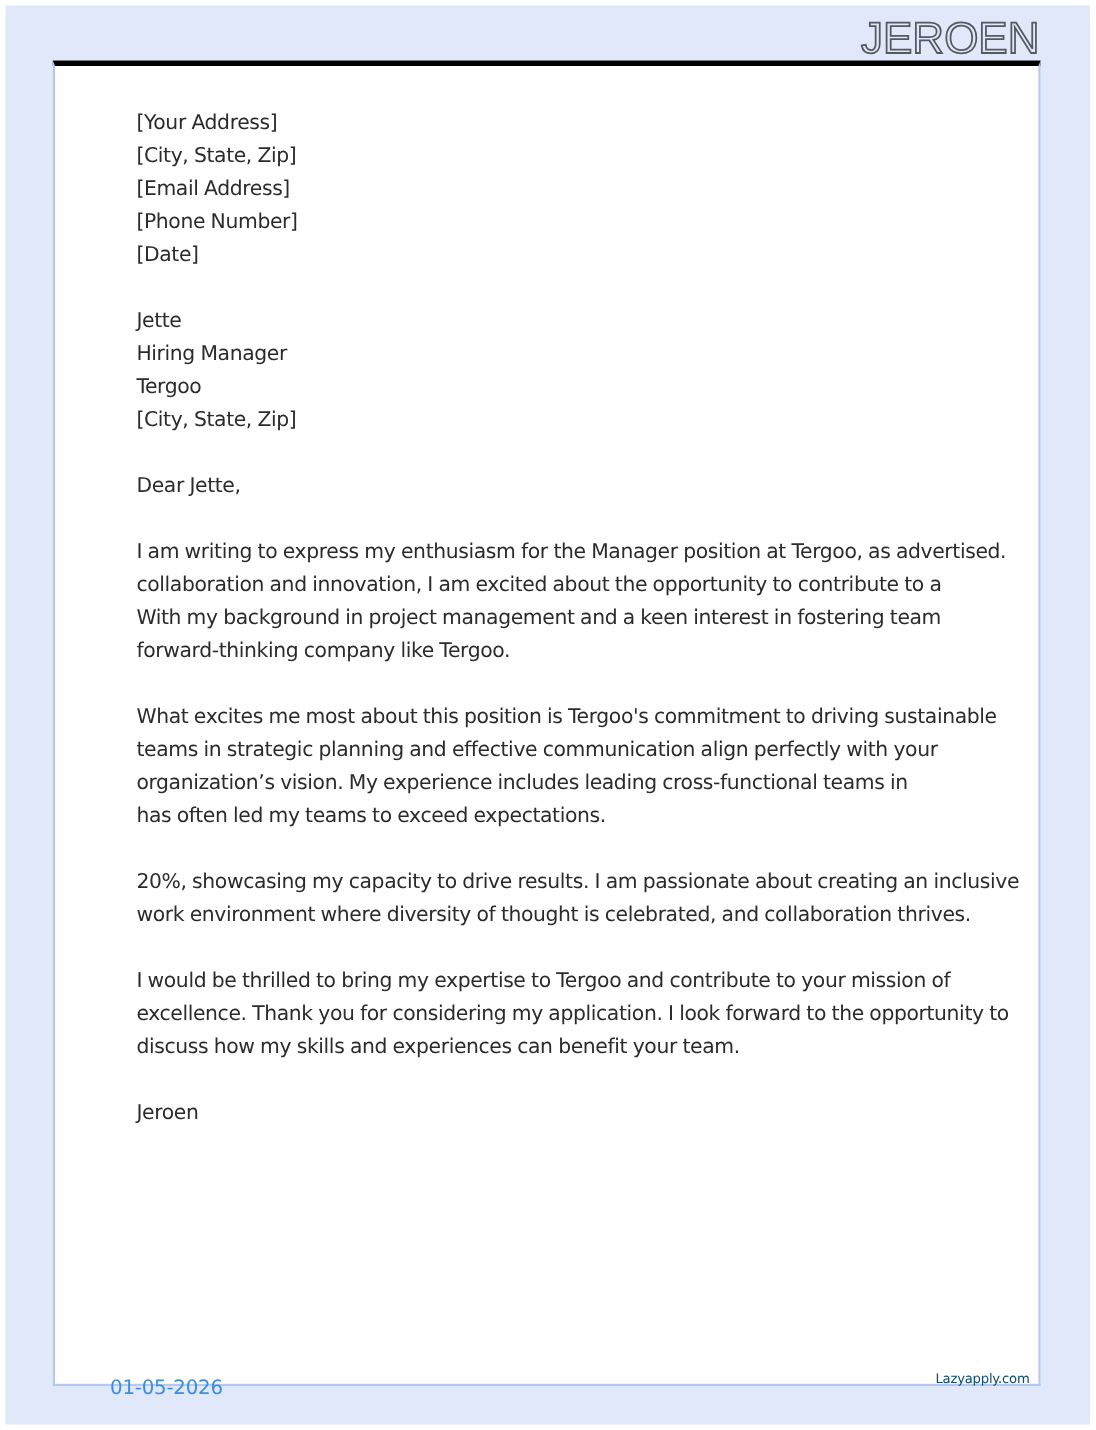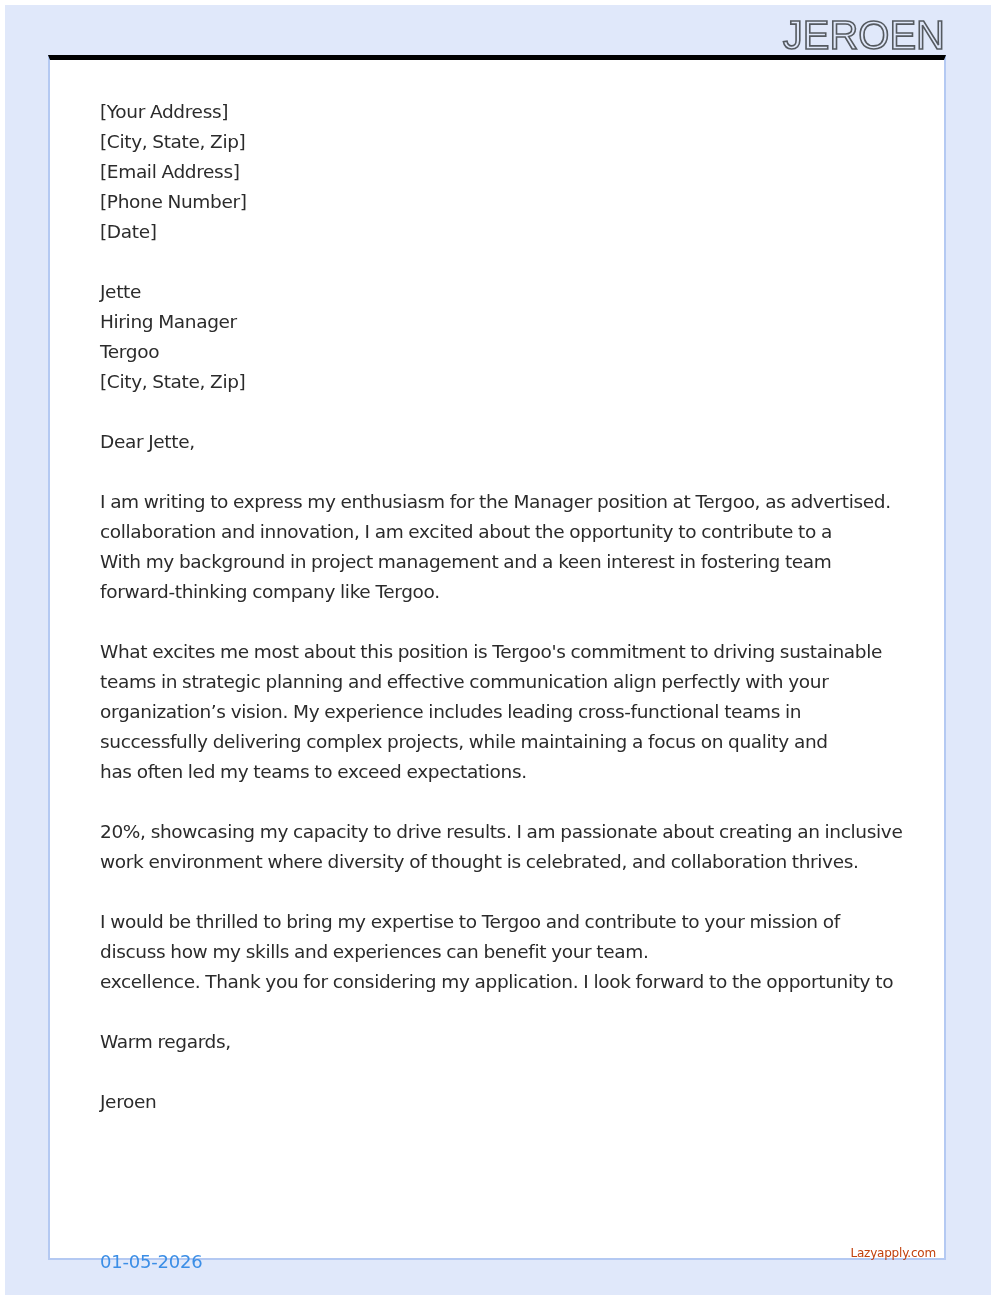--- a/index.html
+++ b/index.html
@@ -55,20 +55,21 @@
       font-family: "DejaVu Sans", sans-serif;
       font-size: 18.5px;
       line-height: 30px;
       color: #2b2b2b;
       letter-spacing: -0.35px;
       word-spacing: -0.5px;
     }
     .content .line {
       display: block;
       white-space: nowrap;
+      margin-left: 24px;
     }
     .content .block {
       margin: 0 0 30px 0;
     }
     .content p {
       margin: 0 0 30px 0;
     }
     .date {
       position: absolute;
       left: 100px;
@@ -78,21 +79,21 @@
       line-height: 30px;
       color: #3b8ee6;
       letter-spacing: -0.2px;
     }
     .footer-brand {
       position: absolute;
       right: 60px;
       top: 1246px;
       font-family: "DejaVu Sans", sans-serif;
       font-size: 12px;
-      color: #c2410c;
+      color: #0c4a6e;
       letter-spacing: -0.2px;
     }
   </style>
 </head>
 <body>
 
 <div class="outer"></div>
 
 <div class="brand">JEROEN</div>
 
@@ -122,38 +123,34 @@
     <span class="line">I am writing to express my enthusiasm for the Manager position at Tergoo, as advertised.</span>
     <span class="line">collaboration and innovation, I am excited about the opportunity to contribute to a</span>
     <span class="line">With my background in project management and a keen interest in fostering team</span>
     <span class="line">forward-thinking company like Tergoo.</span>
   </p>
 
   <p>
     <span class="line">What excites me most about this position is Tergoo's commitment to driving sustainable</span>
     <span class="line">teams in strategic planning and effective communication align perfectly with your</span>
     <span class="line">organization’s vision. My experience includes leading cross-functional teams in</span>
-    <span class="line">successfully delivering complex projects, while maintaining a focus on quality and</span>
     <span class="line">has often led my teams to exceed expectations.</span>
   </p>
 
   <p>
     <span class="line">20%, showcasing my capacity to drive results. I am passionate about creating an inclusive</span>
     <span class="line">work environment where diversity of thought is celebrated, and collaboration thrives.</span>
   </p>
 
   <p>
     <span class="line">I would be thrilled to bring my expertise to Tergoo and contribute to your mission of</span>
+    <span class="line">excellence. Thank you for considering my application. I look forward to the opportunity to</span>
     <span class="line">discuss how my skills and experiences can benefit your team.</span>
-    <span class="line">excellence. Thank you for considering my application. I look forward to the opportunity to</span>
   </p>
 
-  <p>
-      <span class="line">Warm regards,</span>
-    </p>
 
   <div>
       <span class="line">Jeroen</span>
     </div>
 </div>
 
 <div class="date">01-05-2026</div>
 <div class="footer-brand">Lazyapply.com</div>
 
 </body></html>

